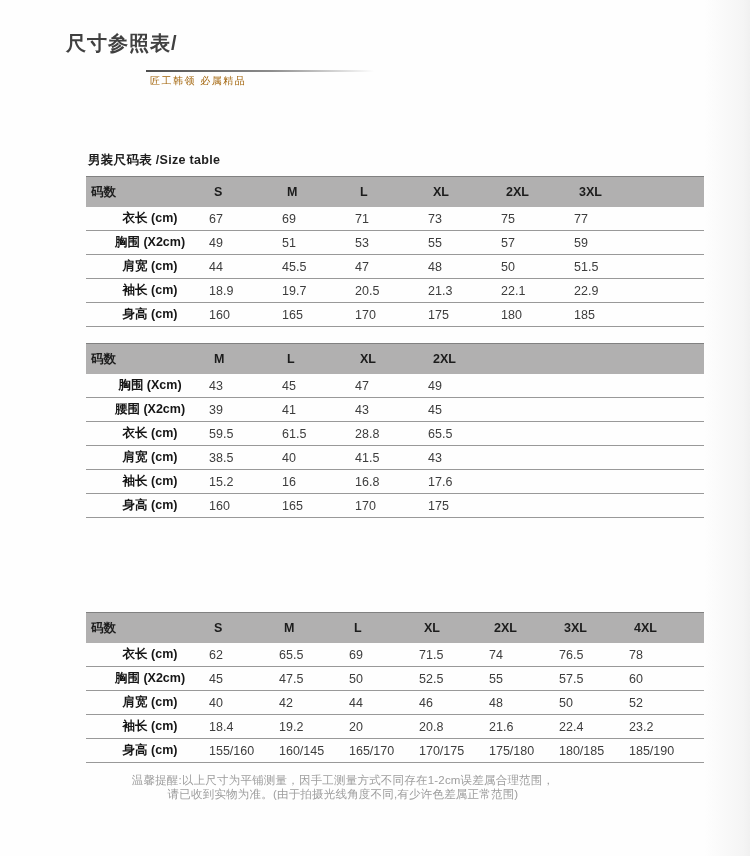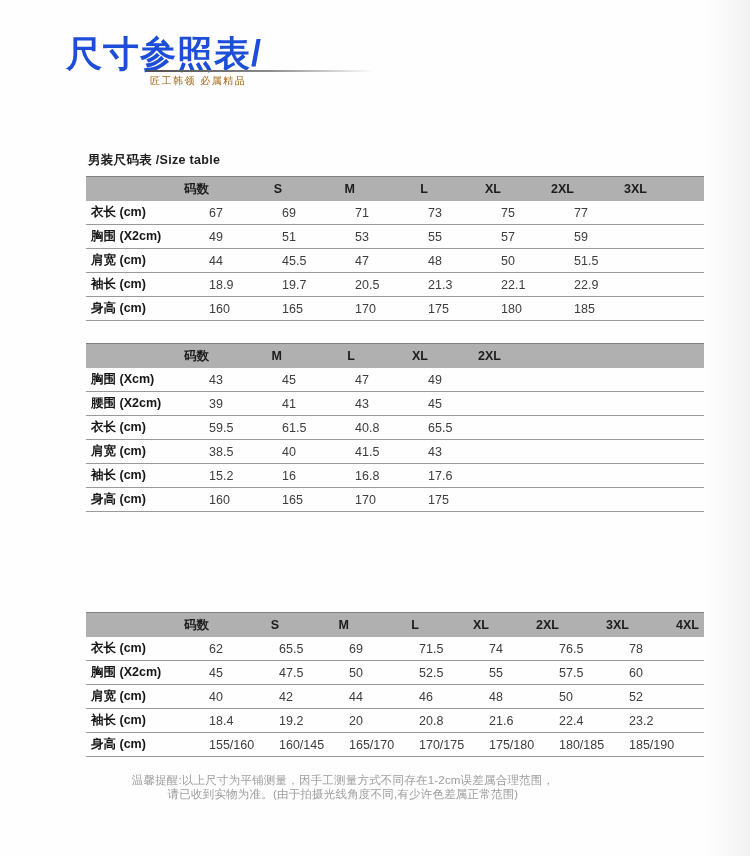--- a/index.html
+++ b/index.html
@@ -16,21 +16,21 @@
   }
   .edge-fade {
     position:absolute; top:0; right:0; width:46px; height:856px;
     background:linear-gradient(90deg, rgba(0,0,0,0) 0%, rgba(120,120,120,0.07) 85%, rgba(120,120,120,0.10) 100%);
     pointer-events:none;
   }
 
   
   .page-title {
     position:absolute; left:66px; top:30px;
-    font-size:36px; font-weight:bold; color:#1d4ed8;
+    font-size:20px; font-weight:bold; color:#404040;
     letter-spacing:1px; white-space:nowrap;
   }
   .title-rule {
     position:absolute; left:146px; top:70px; width:228px; height:2px;
     background:linear-gradient(90deg, #4e4e4e 0%, #8d8d8d 55%, rgba(160,160,160,0) 100%);
   }
   .page-subtitle {
     position:absolute; left:150px; top:74px;
     font-size:10px; color:#a16207; letter-spacing:1.5px; white-space:nowrap;
   }
@@ -45,27 +45,27 @@
     margin:0 0 7px 2px; letter-spacing:0.3px;
   }
 
   
   table.size-table {
     border-collapse:collapse; table-layout:fixed;
     width:618px;
   }
   table.size-table thead th {
     background:#b1b0b0;
-    height:24px;
+    height:30px;
     font-size:12.5px; font-weight:bold; color:#1c1c1c;
-    text-align:right; padding:0 0 0 5px;
+    text-align:left; padding:0 0 0 5px;
     border-top:1px solid #818181;
   }
   table.size-table tbody th {
-    text-align:left; font-weight:bold; font-size:12.5px; color:#161616;
+    text-align:center; font-weight:bold; font-size:12.5px; color:#161616;
     padding:0 0 0 5px; height:23px;
     border-bottom:1px solid #999999;
     white-space:nowrap;
   }
   table.size-table tbody td {
     font-size:12.5px; color:#3d3d3d;
     padding:0; height:23px;
     border-bottom:1px solid #999999;
     text-align:left;
   }
@@ -201,21 +201,21 @@
             <td>39</td>
             <td>41</td>
             <td>43</td>
             <td>45</td>
             <td></td>
           </tr>
           <tr>
             <th>衣长 (cm)</th>
             <td>59.5</td>
             <td>61.5</td>
-            <td>40.8</td>
+            <td>28.8</td>
             <td>65.5</td>
             <td></td>
           </tr>
           <tr>
             <th>肩宽 (cm)</th>
             <td>38.5</td>
             <td>40</td>
             <td>41.5</td>
             <td>43</td>
             <td></td>

